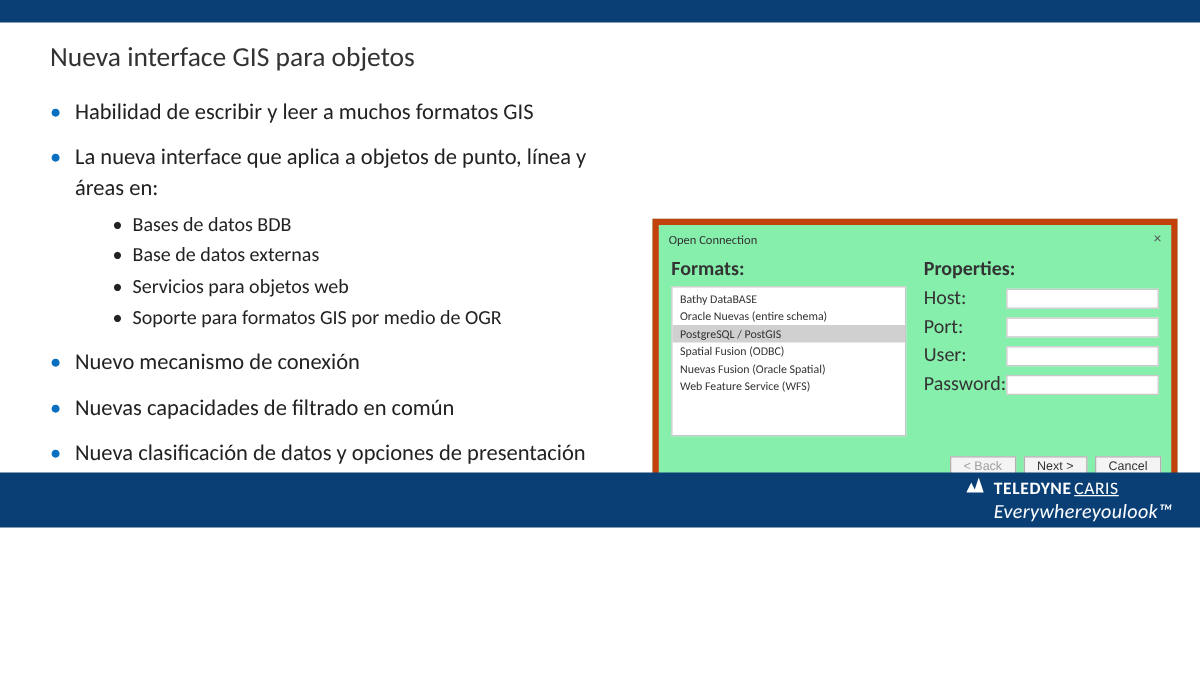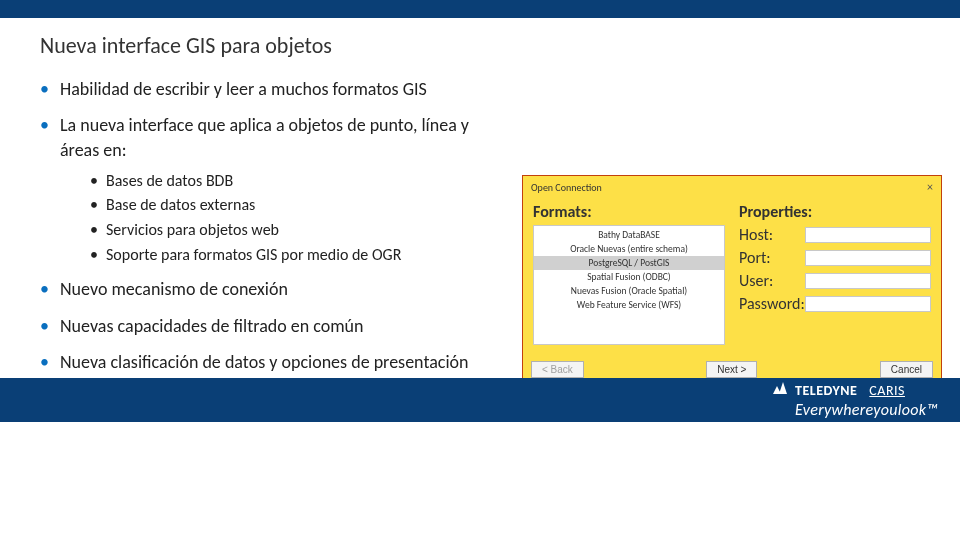--- a/index.html
+++ b/index.html
@@ -7,41 +7,41 @@
   .slide { position: relative; width: 960px; height: 422px; }
   .topbar { height: 18px; background: #0a3f76; width: 100%; }
   .title { font-size: 22px; color: #333; margin: 14px 0 18px 40px; font-weight: 400; }
   .content { margin-left: 40px; width: 470px; color: #222; }
   .bullets { list-style: none; font-size: 18px; line-height: 1.35; }
   .bullets > li { position: relative; padding-left: 20px; margin-bottom: 12px; }
   .bullets > li::before { content: "•"; position: absolute; left: 0; top: 0; color: #0a6fbf; font-size: 18px; }
   .sub { list-style: none; margin: 8px 0 4px 30px; font-size: 16px; }
   .sub > li { position: relative; padding-left: 16px; margin-bottom: 3px; }
   .sub > li::before { content: "•"; position: absolute; left: 0; color: #222; }
-  .dialog { position: absolute; right: 18px; top: 175px; width: 420px; background: #fde047; border: 1px solid #c2410c; font-size: 10px; color: #333; }
+  .dialog { position: absolute; right: 18px; top: 175px; width: 420px; background: #86efac; border: 5px solid #c2410c; font-size: 10px; color: #333; }
   .dialog-head { display: flex; justify-content: space-between; align-items: center; padding: 4px 8px 2px 8px; }
   .dialog-head .x { font-size: 12px; color: #555; cursor: default; }
   .dialog-body { display: flex; gap: 14px; padding: 6px 10px 10px 10px; }
   .col { flex: 1; }
   .col-label { font-size: 16px; margin-bottom: 4px; color: #333; font-weight: bold; }
-  .format-list { border: 1px solid #c8c8c8; height: 120px; padding: 2px 0; font-size: 9.5px; background: #fff; text-align: center; }
+  .format-list { border: 1px solid #c8c8c8; height: 120px; padding: 2px 0; font-size: 9.5px; background: #fff; }
   .format-list div { padding: 1px 6px; white-space: nowrap; overflow: hidden; text-overflow: ellipsis; }
   .format-list .sel { background: #d0d0d0; }
   .props { display: grid; grid-template-columns: 60px 1fr; row-gap: 4px; column-gap: 6px; align-items: center; }
   .props label { font-size: 16px; }
   .props input { border: 1px solid #c8c8c8; height: 16px; font-size: 10px; padding: 0 2px; width: 100%; }
-  .dialog-footer { display: flex; justify-content: space-between; gap: 6px; padding: 6px 8px 8px 8px; }
+  .dialog-footer { display: flex; justify-content: flex-end; gap: 6px; padding: 6px 8px 8px 8px; }
   .dialog-footer button { font-size: 10px; padding: 2px 10px; border: 1px solid #b0b0b0; background: #f4f4f4; color: #333; }
   .dialog-footer button.disabled { color: #a0a0a0; }
   .footer { position: absolute; left: 0; right: 0; bottom: 0; height: 44px; background: #0a3f76; display: flex; justify-content: flex-end; align-items: center; padding-right: 22px; }
   .brand { color: #fff; text-align: left; }
   .brand-top { font-size: 14px; font-weight: 700; letter-spacing: 0.5px; display: flex; align-items: center; gap: 6px; }
   .brand-top .logo { display: inline-block; }
   .brand-top .name1 { font-weight: 700; }
-  .brand-top .name2 { font-weight: 300; margin-left: 12px; text-decoration: underline; }
+  .brand-top .name2 { font-weight: 300; margin-left: 2px; text-decoration: underline; }
   .brand-sub { font-size: 16px; font-style: italic; font-weight: 300; margin-left: 22px; letter-spacing: 0.3px; }
 </style>
 </head>
 <body>
 
 <div class="slide">
   <div class="topbar"></div>
 
   <h1 class="title">Nueva interface GIS para objetos</h1>
 

